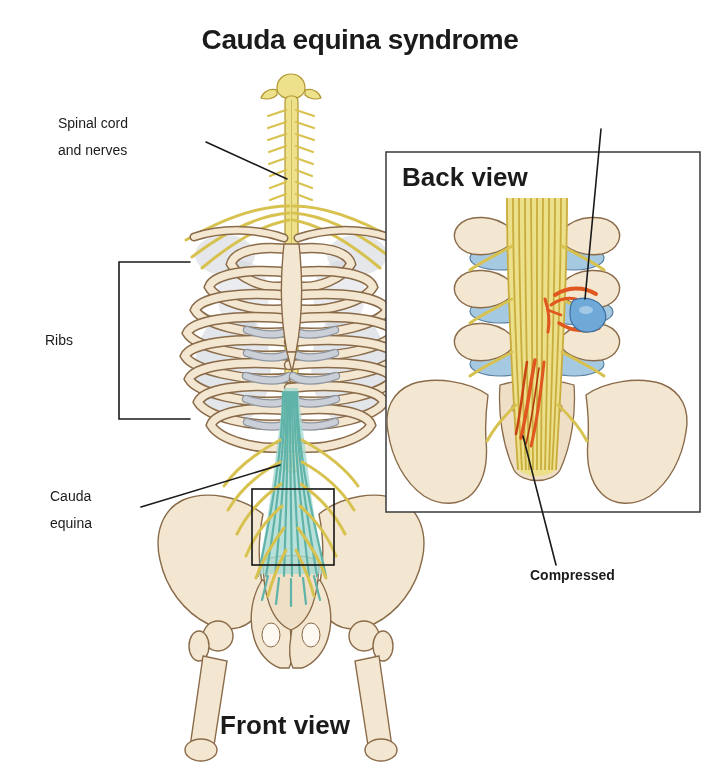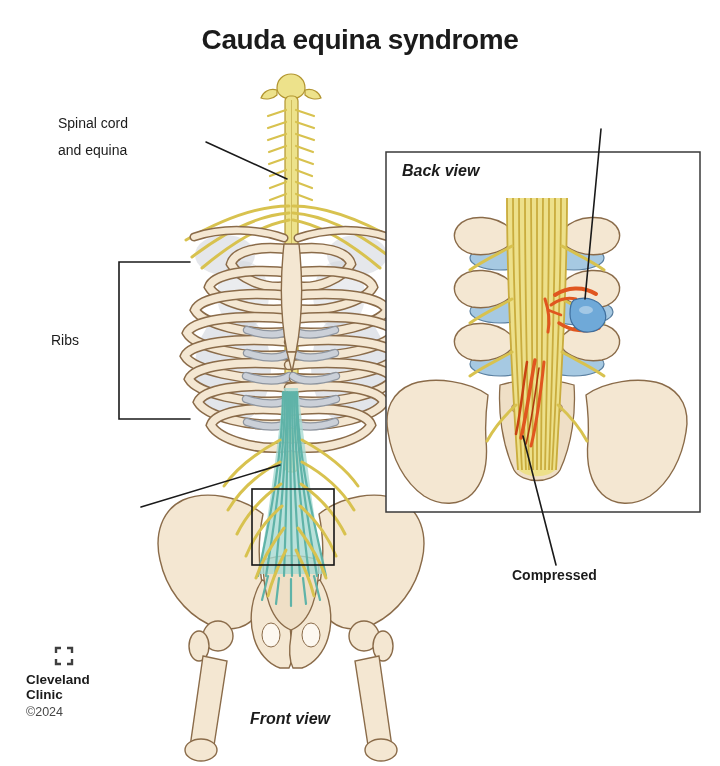--- a/index.html
+++ b/index.html
@@ -3,22 +3,22 @@
 <meta charset="utf-8">
 <style>
   html,body{margin:0;padding:0;background:#fff;}
   .page{position:relative;width:720px;height:766px;background:#fff;overflow:hidden;
         font-family:"Liberation Sans",sans-serif;color:#1b1b1b;}
   svg{display:block;}
   .art{position:absolute;left:0;top:0;}
   .title{position:absolute;left:0;top:24px;width:720px;margin:0;text-align:center;
          font-size:28px;font-weight:700;letter-spacing:-.4px;}
   .lbl{position:absolute;font-size:14px;font-weight:500;line-height:27px;white-space:nowrap;}
-  .lbl.bold{font-weight:700;}
-  .caption{position:absolute;font-size:16px;font-weight:700;font-style:italic;white-space:nowrap;}
+  .lbl.bold{font-weight:700;margin-left:18px;}
+  .caption{position:absolute;font-size:26px;font-weight:700;white-space:nowrap;}
   .branding{position:absolute;left:26px;top:644px;width:120px;font-size:13.5px;font-weight:700;line-height:15px;}
   .branding .mark{margin-left:26px;margin-bottom:4px;}
   .branding .copy{font-weight:400;font-size:12.5px;color:#474747;margin-top:3px;}
   
   .f-bone{fill:var(--bone,#eee);stroke:var(--bone-outline,#999);stroke-width:1.4;}
   .f-bone2{fill:var(--bone2,#eee);stroke:var(--bone-outline,#999);stroke-width:1.3;}
   .f-hole{fill:#FDF8F0;stroke:var(--bone-outline,#999);stroke-width:1;}
   .s-rib-out{stroke:var(--bone-outline,#999);stroke-width:10.5;fill:none;stroke-linecap:round;}
   .s-rib-in{stroke:var(--bone,#eee);stroke-width:7.5;fill:none;stroke-linecap:round;}
   .s-cart-out{stroke:#8E959F;stroke-width:8.5;fill:none;stroke-linecap:round;}
@@ -269,42 +269,33 @@
       <path class="s-pointer" d="M141 507 L280 465"></path>
       <path class="s-pointer" d="M601 129 L585 299"></path>
       <path class="s-pointer" d="M556 565 L523 436"></path>
     </g>
   </svg>
 
   <h1 class="title">Cauda equina syndrome</h1>
 
   <div class="lbl" style="left:58px;top:110px">
     <div>Spinal cord</div>
-    <div>and equina</div>
+    <div>and nerves</div>
   </div>
 
 
   <div class="caption" style="left:402px;top:162px">Back view</div>
 
-  <div class="lbl" style="left:51px;top:327px">Ribs</div>
-
+  <div class="lbl" style="left:45px;top:327px">Ribs</div>
+
+  <div class="lbl" style="left:50px;top:483px">
+    <div>Cauda</div>
+    <div>equina</div>
+  </div>
 
   <div class="lbl bold" style="left:512px;top:562px">
     <div>Compressed</div>
   </div>
 
-  <div class="caption" style="left:220px;top:710px;width:140px;text-align:center">Front view</div>
-
-  <div class="branding">
-    <div class="mark">
-      <svg width="24" height="24" viewBox="0 0 24 24">
-        <path class="logo-stroke" d="M4 9 V4 H9"></path>
-        <path class="logo-stroke" d="M15 4 H20 V9"></path>
-        <path class="logo-stroke" d="M20 15 V20 H15"></path>
-        <path class="logo-stroke" d="M9 20 H4 V15"></path>
-      </svg>
-    </div>
-    <div>Cleveland</div>
-    <div>Clinic</div>
-    <div class="copy">©2024</div>
-  </div>
+  <div class="caption" style="left:220px;top:710px;width:140px;text-align:left">Front view</div>
+
 
 </div>
 
 </body></html>

